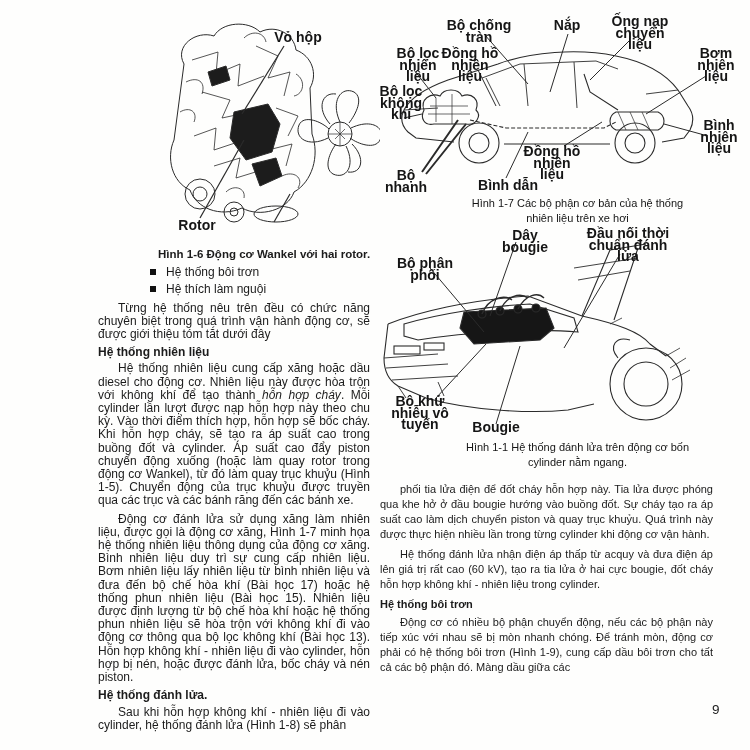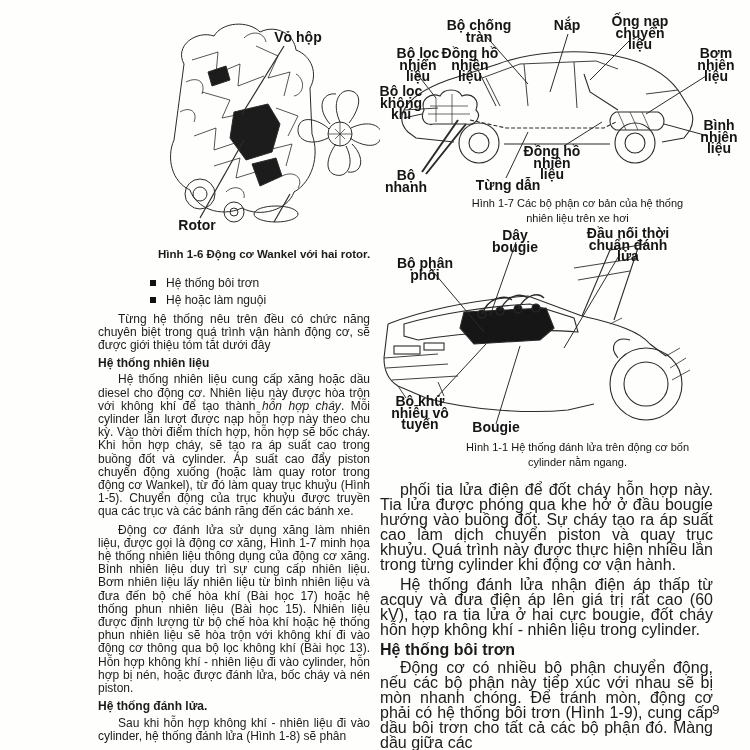--- a/index.html
+++ b/index.html
@@ -7,25 +7,25 @@
     width:750px;height:750px;position:relative;overflow:hidden;
     background:#fdfdfb;
     font-family:"Liberation Sans","DejaVu Sans",sans-serif;
     color:#1b1b1b;
     -webkit-font-smoothing:antialiased;
   }
   .page{position:absolute;inset:0;background:#fefefd;}
   
   .col{position:absolute;text-align:justify;font-size:12px;line-height:13.2px;}
   .col-left{left:98px;top:248px;width:272px;}
-  .col-right{left:380px;top:482px;width:333px;line-height:15px;font-size:16px;}
+  .col-right{left:380px;top:482px;width:333px;line-height:15px;font-size:11px;}
   .para{margin:0 0 5px 0;text-indent:20px;}
   .para:last-child{margin-bottom:0;}
   .heading{font-weight:bold;margin:4px 0 3px 0;text-indent:0;}
-  .caption-16{font-weight:bold;font-size:11.5px;margin:0 0 16px 60px;width:212px;
+  .caption-16{font-weight:bold;font-size:11.5px;margin:0 0 5px 60px;width:212px;
     text-align:left;white-space:nowrap;text-indent:0;}
   .bullets{margin:0 0 5px 52px;padding:0;list-style:none;}
   .bullets li{position:relative;padding-left:16px;margin-bottom:4px;text-align:left;}
   .sq{position:absolute;left:0;top:3px;width:6px;height:6px;background:#111;}
   .ital{font-style:italic;}
   .pageno{position:absolute;left:712px;top:702px;font-size:13.5px;color:#222;}
   
   .fig{position:absolute;}
   .fig svg{position:absolute;left:0;top:0;}
   .fig-label{position:absolute;font-size:14px;font-weight:bold;line-height:11.5px;
@@ -66,21 +66,21 @@
     </svg>
     <div class="fig-label" style="left:116px;top:16px;width:52px;">Vỏ hộp</div>
     <div class="fig-label" style="left:20px;top:204px;width:42px;">Rotor</div>
   </div>
 
   <div class="col col-left">
     <div class="caption-16">Hình 1-6 Động cơ Wankel với hai rotor.</div>
 
     <ul class="bullets">
       <li><span class="sq"></span><span>Hệ thống bôi trơn</span></li>
-      <li><span class="sq"></span><span>Hệ hoặc làm nguội</span></li>
+      <li><span class="sq"></span><span>Hệ thích làm nguội</span></li>
     </ul>
 
     <p class="para">Từng hệ thống nêu trên đều có chức năng chuyên biệt trong quá trình vận hành động cơ, sẽ được giới thiệu tóm tắt dưới đây</p>
 
     <p class="heading">Hệ thống nhiên liệu</p>
 
     <p class="para"><span>Hệ thống nhiên liệu cung cấp xăng hoặc dầu diesel cho động cơ. Nhiên liệu này được hòa trộn với không khí để tạo thành </span><span class="ital">hỗn hợp cháy</span><span>. Mỗi cylinder lần lượt được nạp hỗn hợp này theo chu kỳ. Vào thời điểm thích hợp, hỗn hợp sẽ bốc cháy. Khi hỗn hợp cháy, sẽ tạo ra áp suất cao trong buồng đốt và cylinder. Áp suất cao đẩy piston chuyển động xuống (hoặc làm quay rotor trong động cơ Wankel), từ đó làm quay trục khuỷu (Hình 1-5). Chuyển động của trục khuỷu được truyền qua các trục và các bánh răng đến các bánh xe.</span></p>
 
     <p class="para">Động cơ đánh lửa sử dụng xăng làm nhiên liệu, được gọi là động cơ xăng, Hình 1-7 minh họa hệ thống nhiên liệu thông dụng của động cơ xăng. Bình nhiên liệu duy trì sự cung cấp nhiên liệu. Bơm nhiên liệu lấy nhiên liệu từ bình nhiên liệu và đưa đến bộ chế hòa khí (Bài học 17) hoặc hệ thống phun nhiên liệu (Bài học 15). Nhiên liệu được định lượng từ bộ chế hòa khí hoặc hệ thống phun nhiên liệu sẽ hòa trộn với không khí đi vào động cơ thông qua bộ lọc không khí (Bài học 13). Hỗn hợp không khí - nhiên liệu đi vào cylinder, hỗn hợp bị nén, hoặc được đánh lửa, bốc cháy và nén piston.</p>
 
@@ -121,21 +121,21 @@
     <div class="fig-label" style="left:55px;top:6px;width:92px;">Bộ chống tràn</div>
     <div class="fig-label" style="left:172px;top:6px;width:34px;">Nắp</div>
     <div class="fig-label" style="left:226px;top:2px;width:72px;">Ống nạp chuyển liệu</div>
     <div class="fig-label" style="left:12px;top:34px;width:56px;">Bộ lọc nhiên liệu</div>
     <div class="fig-label" style="left:62px;top:34px;width:60px;">Đồng hồ nhiên liệu</div>
     <div class="fig-label" style="left:316px;top:34px;width:44px;">Bơm nhiên liệu</div>
     <div class="fig-label" style="left:0px;top:72px;width:46px;">Bộ lọc không khí</div>
     <div class="fig-label" style="left:320px;top:106px;width:42px;">Bình nhiên liệu</div>
     <div class="fig-label" style="left:142px;top:132px;width:64px;">Đồng hồ nhiên liệu</div>
     <div class="fig-label" style="left:2px;top:156px;width:52px;">Bộ nhanh</div>
-    <div class="fig-label" style="left:96px;top:166px;width:68px;">Từng dẫn</div>
+    <div class="fig-label" style="left:96px;top:166px;width:68px;">Bình dẫn</div>
     <div class="fig-caption" style="top:182px;">
       <div>Hình 1-7 Các bộ phận cơ bản của hệ thống</div>
       <div>nhiên liệu trên xe hơi</div>
     </div>
   </div>
 
   <div class="fig" id="fig18">
     <svg width="367" height="206" viewBox="0 0 367 206">
       <g class="sketch" stroke-width="1.1">
         <path d="M232,22 L204,88 M232,22 L268,16 M260,20 L236,92"></path>
@@ -157,21 +157,21 @@
           <circle cx="268" cy="156" r="22"></circle>
         <path d="M240,130 C230,118 238,108 252,112"></path>
         <path stroke-width="0.8" d="M288,128 L302,120 M292,140 L308,130 M294,152 L312,142 M232,96 L244,90"></path>
         <path stroke-width="1" d="M138,14 L112,88"></path>
         <path stroke-width="1" d="M242,26 L186,120"></path>
         <path stroke-width="1" d="M52,40 L106,104"></path>
         <path stroke-width="1" d="M58,170 L108,116"></path>
         <path stroke-width="1" d="M118,196 L142,118"></path>
       </g>
     </svg>
-    <div class="fig-label" style="left:100px;top:2px;width:74px;text-align:center;">Dây bougie</div>
+    <div class="fig-label" style="left:110px;top:2px;width:74px;text-align:center;">Dây bougie</div>
     <div class="fig-label" style="left:202px;top:0px;width:96px;">Đầu nối thời chuẩn đánh lửa</div>
     <div class="fig-label" style="left:6px;top:30px;width:82px;">Bộ phân phối</div>
     <div class="fig-label" style="left:2px;top:168px;width:80px;">Bộ khử nhiễu vô tuyến</div>
     <div class="fig-label" style="left:92px;top:194px;width:52px;">Bougie</div>
     <div class="fig-caption" style="top:212px;">
       <div>Hình 1-1 Hệ thống đánh lửa trên động cơ bốn</div>
       <div>cylinder nằm ngang.</div>
     </div>
   </div>
 

